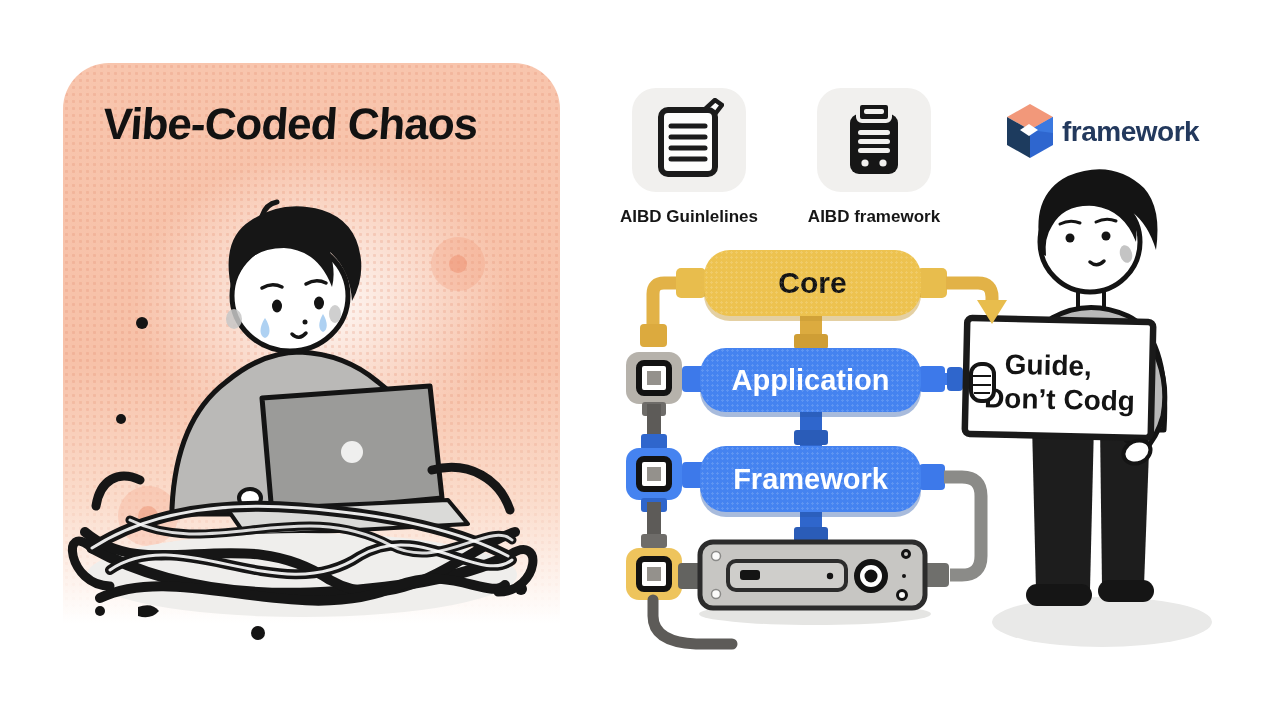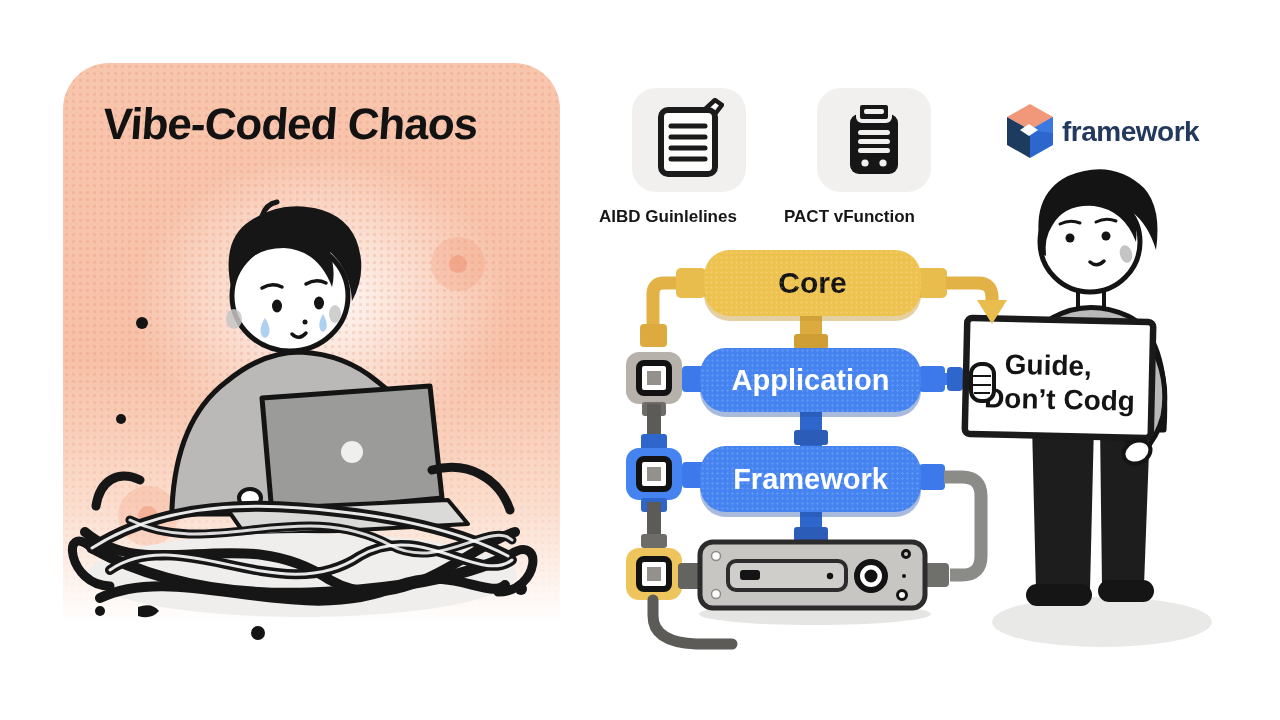--- a/index.html
+++ b/index.html
@@ -13,21 +13,21 @@
   .card::before{content:'';position:absolute;inset:0;border-radius:46px;
     background-image:radial-gradient(rgba(224,130,100,0.22) 1.3px, rgba(0,0,0,0) 1.9px);
     background-size:7px 7px;
     -webkit-mask-image:linear-gradient(180deg,#000 55%,transparent 93%);
             mask-image:linear-gradient(180deg,#000 55%,transparent 93%);}
   .card-title{position:absolute;left:40px;top:36px;width:430px;font-size:44px;font-weight:bold;
     color:#121212;letter-spacing:-1px;transform:skewX(-4deg);}
   
   .tile{position:absolute;width:114px;height:104px;border-radius:24px;background:#f1f0ee;
         display:flex;align-items:center;justify-content:center;}
-  .tile-label{position:absolute;width:180px;text-align:left;font-size:17px;font-weight:bold;color:#161616;}
+  .tile-label{position:absolute;width:180px;text-align:center;font-size:17px;font-weight:bold;color:#161616;}
   
   .brand-name{position:absolute;left:1062px;top:116px;font-size:28px;font-weight:bold;color:#23395d;letter-spacing:-0.5px;}
   
   .flowbox{position:absolute;border-radius:26px;display:flex;align-items:center;justify-content:center;
            font-weight:bold;z-index:3;}
   .flowbox.yellow{background:#edc24f;color:#141414;font-size:30px;
       box-shadow:0 5px 0 rgba(196,150,50,0.45);}
   .flowbox.blue{background:#4583f0;color:#ffffff;font-size:29px;
       box-shadow:0 5px 0 rgba(38,84,168,0.40);}
   .flowbox::after{content:'';position:absolute;inset:0;border-radius:26px;
@@ -234,21 +234,21 @@
       <rect x="23" y="9" width="20" height="5" rx="2" fill="#f1f0ee"></rect>
       <g fill="#f1f0ee">
         <rect x="17" y="30" width="32" height="5" rx="2.5"></rect>
         <rect x="17" y="39" width="32" height="5" rx="2.5"></rect>
         <rect x="17" y="48" width="32" height="5" rx="2.5"></rect>
         <circle cx="24" cy="63" r="3.6"></circle>
         <circle cx="42" cy="63" r="3.6"></circle>
       </g>
     </svg>
   </div>
-  <div class="tile-label" style="left:784px;top:207px;">PACT vFunction</div>
+  <div class="tile-label" style="left:784px;top:207px;">AIBD framework</div>
 
   <svg width="54" height="58" viewBox="0 0 54 58" style="left:1003px;top:102px;">
     <polygon points="27,2 50,15 27,28 4,15" fill="#f2987a"></polygon>
     <polygon points="4,15 27,28 27,56 4,43" fill="#1d3b5e"></polygon>
     <polygon points="27,28 50,15 50,43 27,56" fill="#2e66cf"></polygon>
     <polygon points="27,28 50,15 50,31" fill="#3b79e0"></polygon>
     <polygon points="26,22 35,28 26,34 17,28" fill="#ffffff"></polygon>
   </svg>
   <div class="brand-name">framework</div>
 

